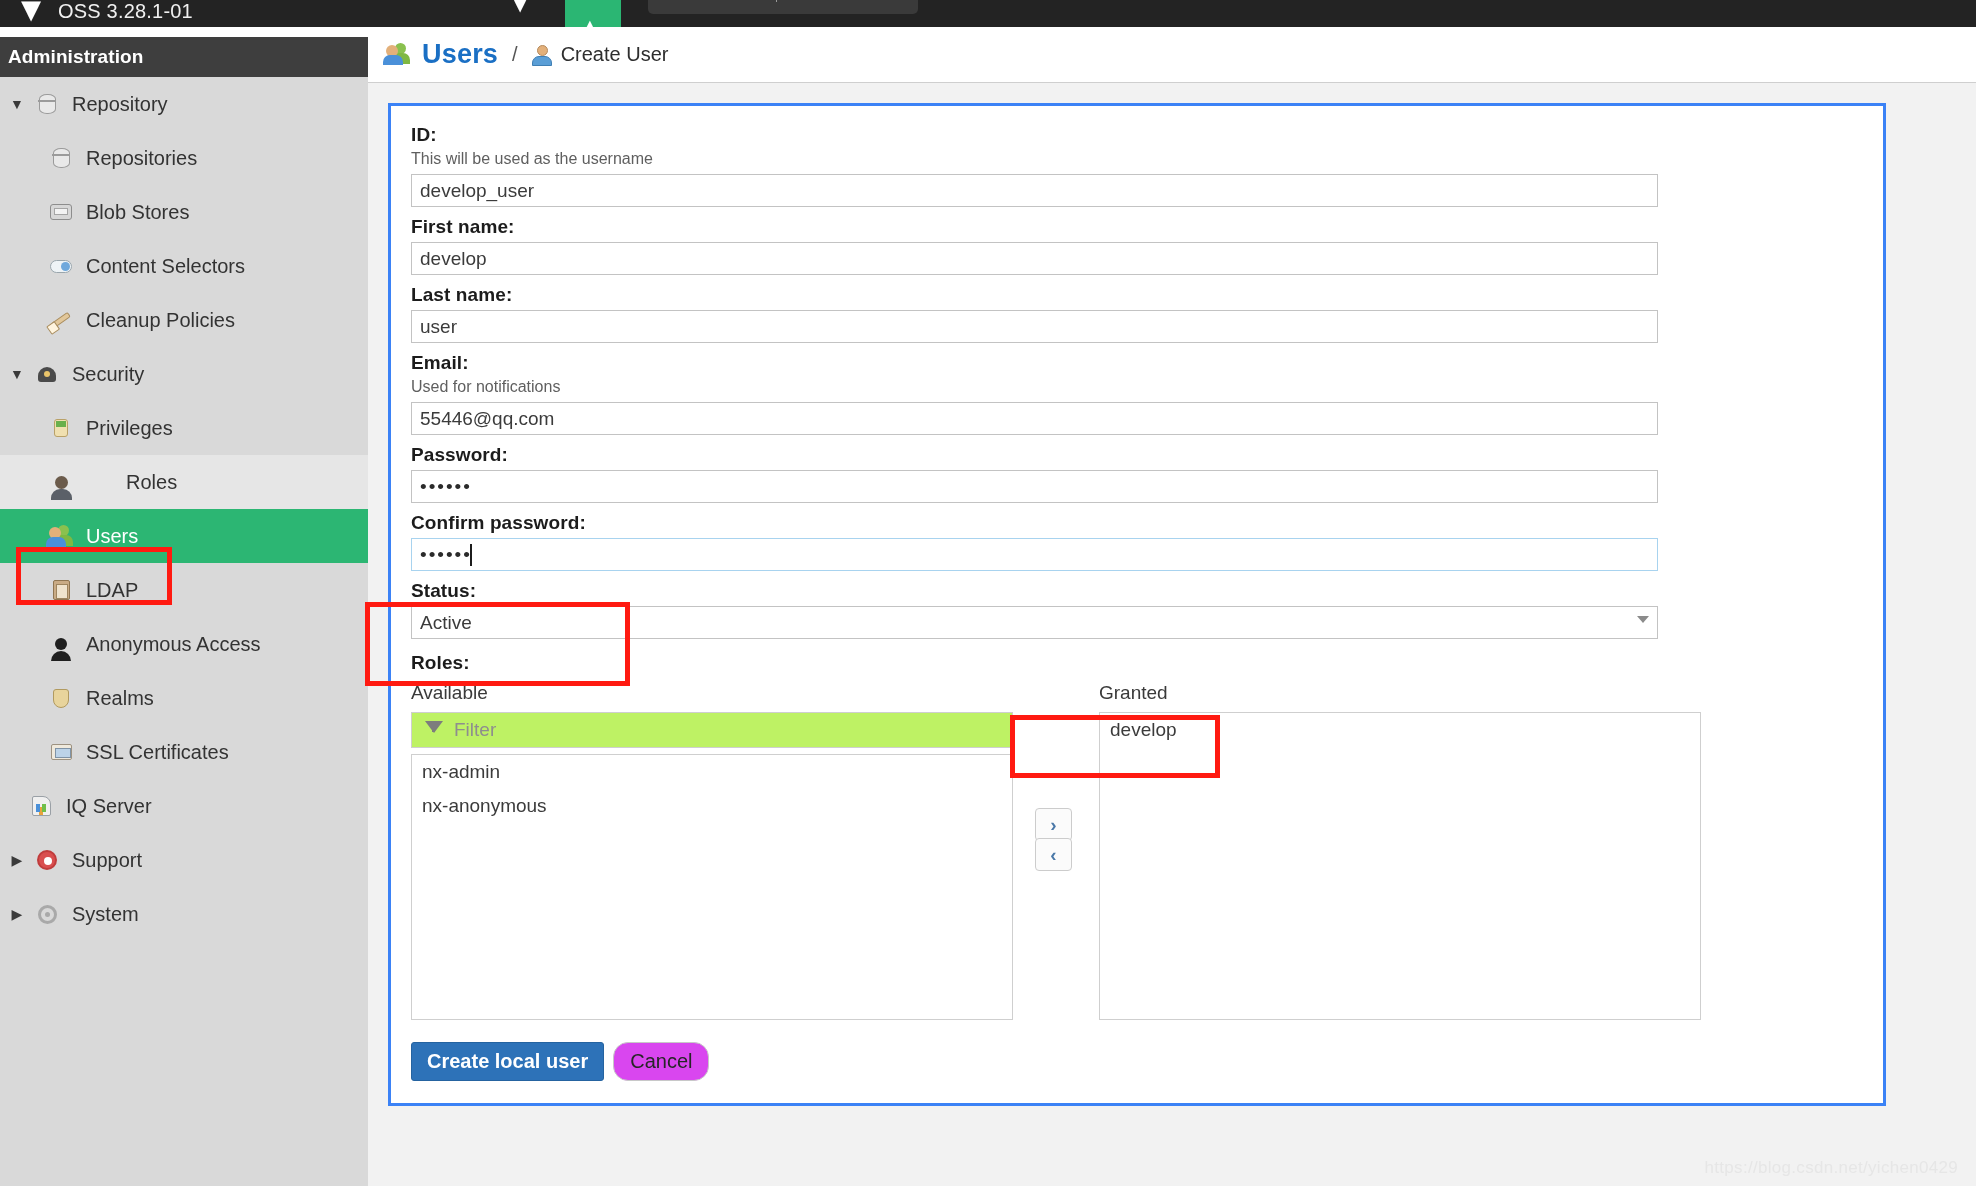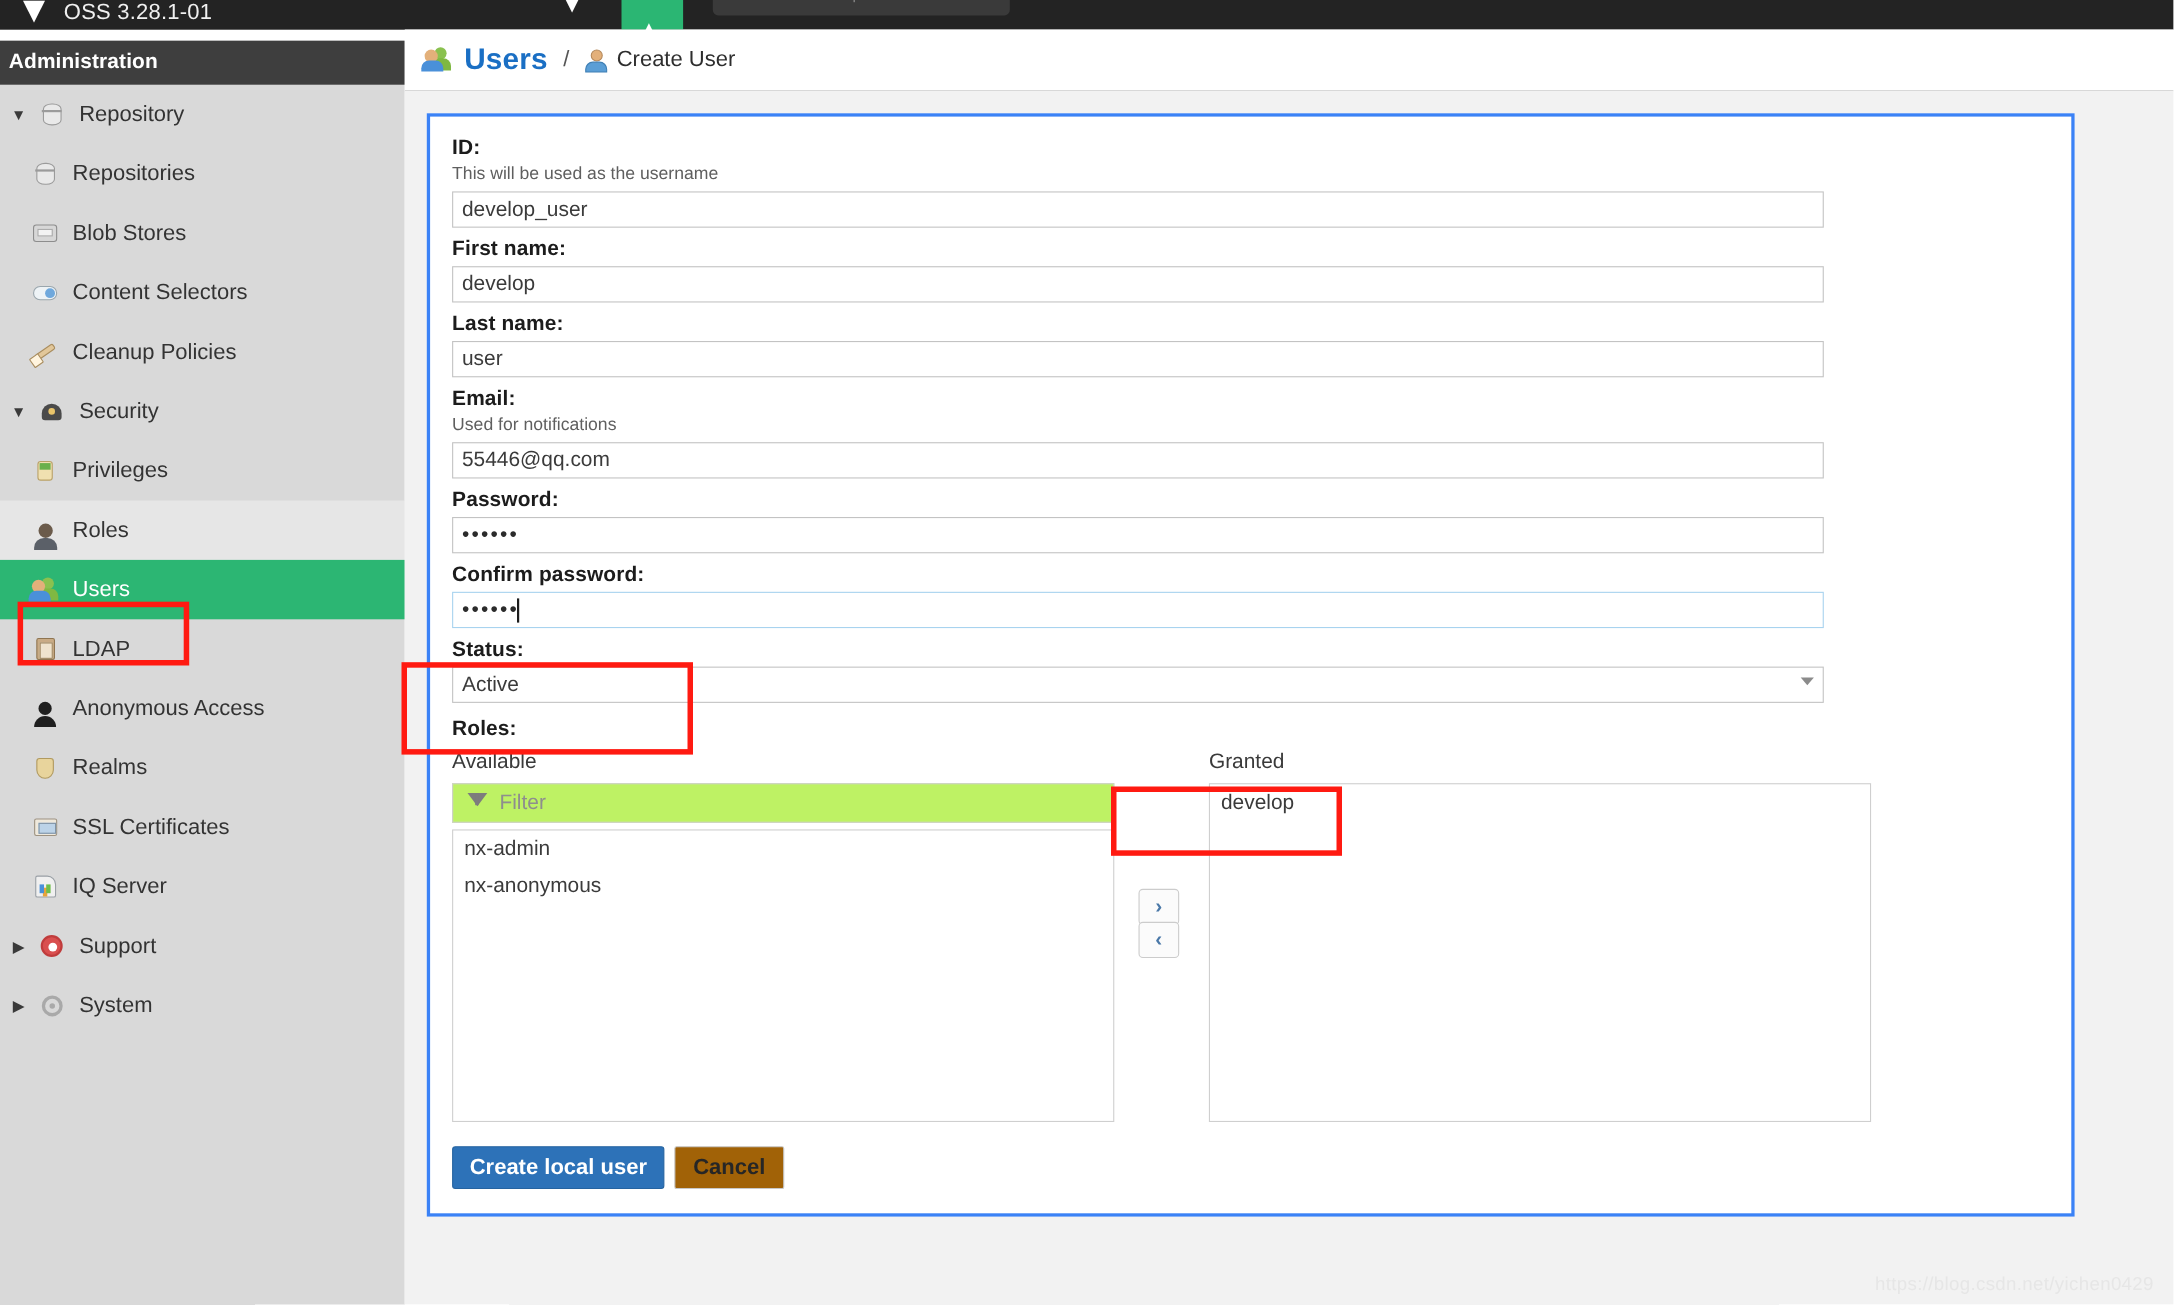--- a/index.html
+++ b/index.html
@@ -58,31 +58,31 @@
   .admin-head {
     height: 40px; background: #3e3e3e; color: #ffffff;
     font-size: 19px; font-weight: bold; line-height: 40px; padding-left: 8px;
     letter-spacing: .1px;
   }
   .nav-item {
     position: relative; height: 54px; display: flex; align-items: center;
     font-size: 20px; color: #333333; cursor: pointer;
   }
   .nav-item.group { padding-left: 4px; }
-  .nav-item.child { padding-left: 24px; }
+  .nav-item.child { padding-left: 44px; }
   .nav-item .arrow {
     width: 26px; font-size: 14px; color: #3a3a3a; text-align: center;
   }
   .nav-item .ico {
     width: 34px; height: 26px; margin-right: 8px;
     display: inline-flex; align-items: center; justify-content: center;
     font-size: 19px; flex: 0 0 auto;
   }
   .nav-item .label { white-space: nowrap; }
-  .nav-item.hover-row { background: #e6e6e6; }
+  .nav-item.hover-row { background: #e6e6e6; gap: 40px; }
   .nav-item.selected { background: #2cb673; color: #ffffff; }
   .nav-item.selected .label { color: #ffffff; }
 
   
   .gi { display:inline-block; position: relative; }
   .db { width: 17px; height: 20px; background: #e9e9e9; border: 1.5px solid #9b9b9b;
         border-radius: 8px/5px; }
   .db:after { content:""; position:absolute; left:-1.5px; right:-1.5px; top: 5px;
         height: 1.5px; background: #9b9b9b; }
   .blob { width: 22px; height: 16px; background: #d7d7d7; border: 1.5px solid #8d8d8d;
@@ -256,23 +256,23 @@
   .xbtn.dn { top: 156px; }
 
   .actions { margin-top: 22px; display: flex; align-items: center; }
   .btn-primary {
     background: #2d72b8; border: 1px solid #2563a0; color: #ffffff;
     font-family: "Liberation Sans", sans-serif;
     font-size: 20px; font-weight: bold; padding: 7px 15px; border-radius: 3px;
     cursor: pointer;
   }
   .btn-default {
-    background: #a16207; border: 1px solid #c8c8c8; color: #262626;
+    background: #d946ef; border: 1px solid #c8c8c8; color: #262626;
     font-family: "Liberation Sans", sans-serif;
-    font-size: 20px; font-weight: bold; padding: 7px 16px; border-radius: 2px;
+    font-size: 20px; font-weight: normal; padding: 7px 16px; border-radius: 15px;
     margin-left: 9px; cursor: pointer;
   }
 
   
   .annot {
     position: absolute; border: 5px solid #ff1a11; background: transparent;
     pointer-events: none; z-index: 40;
   }
 
   .watermark {

